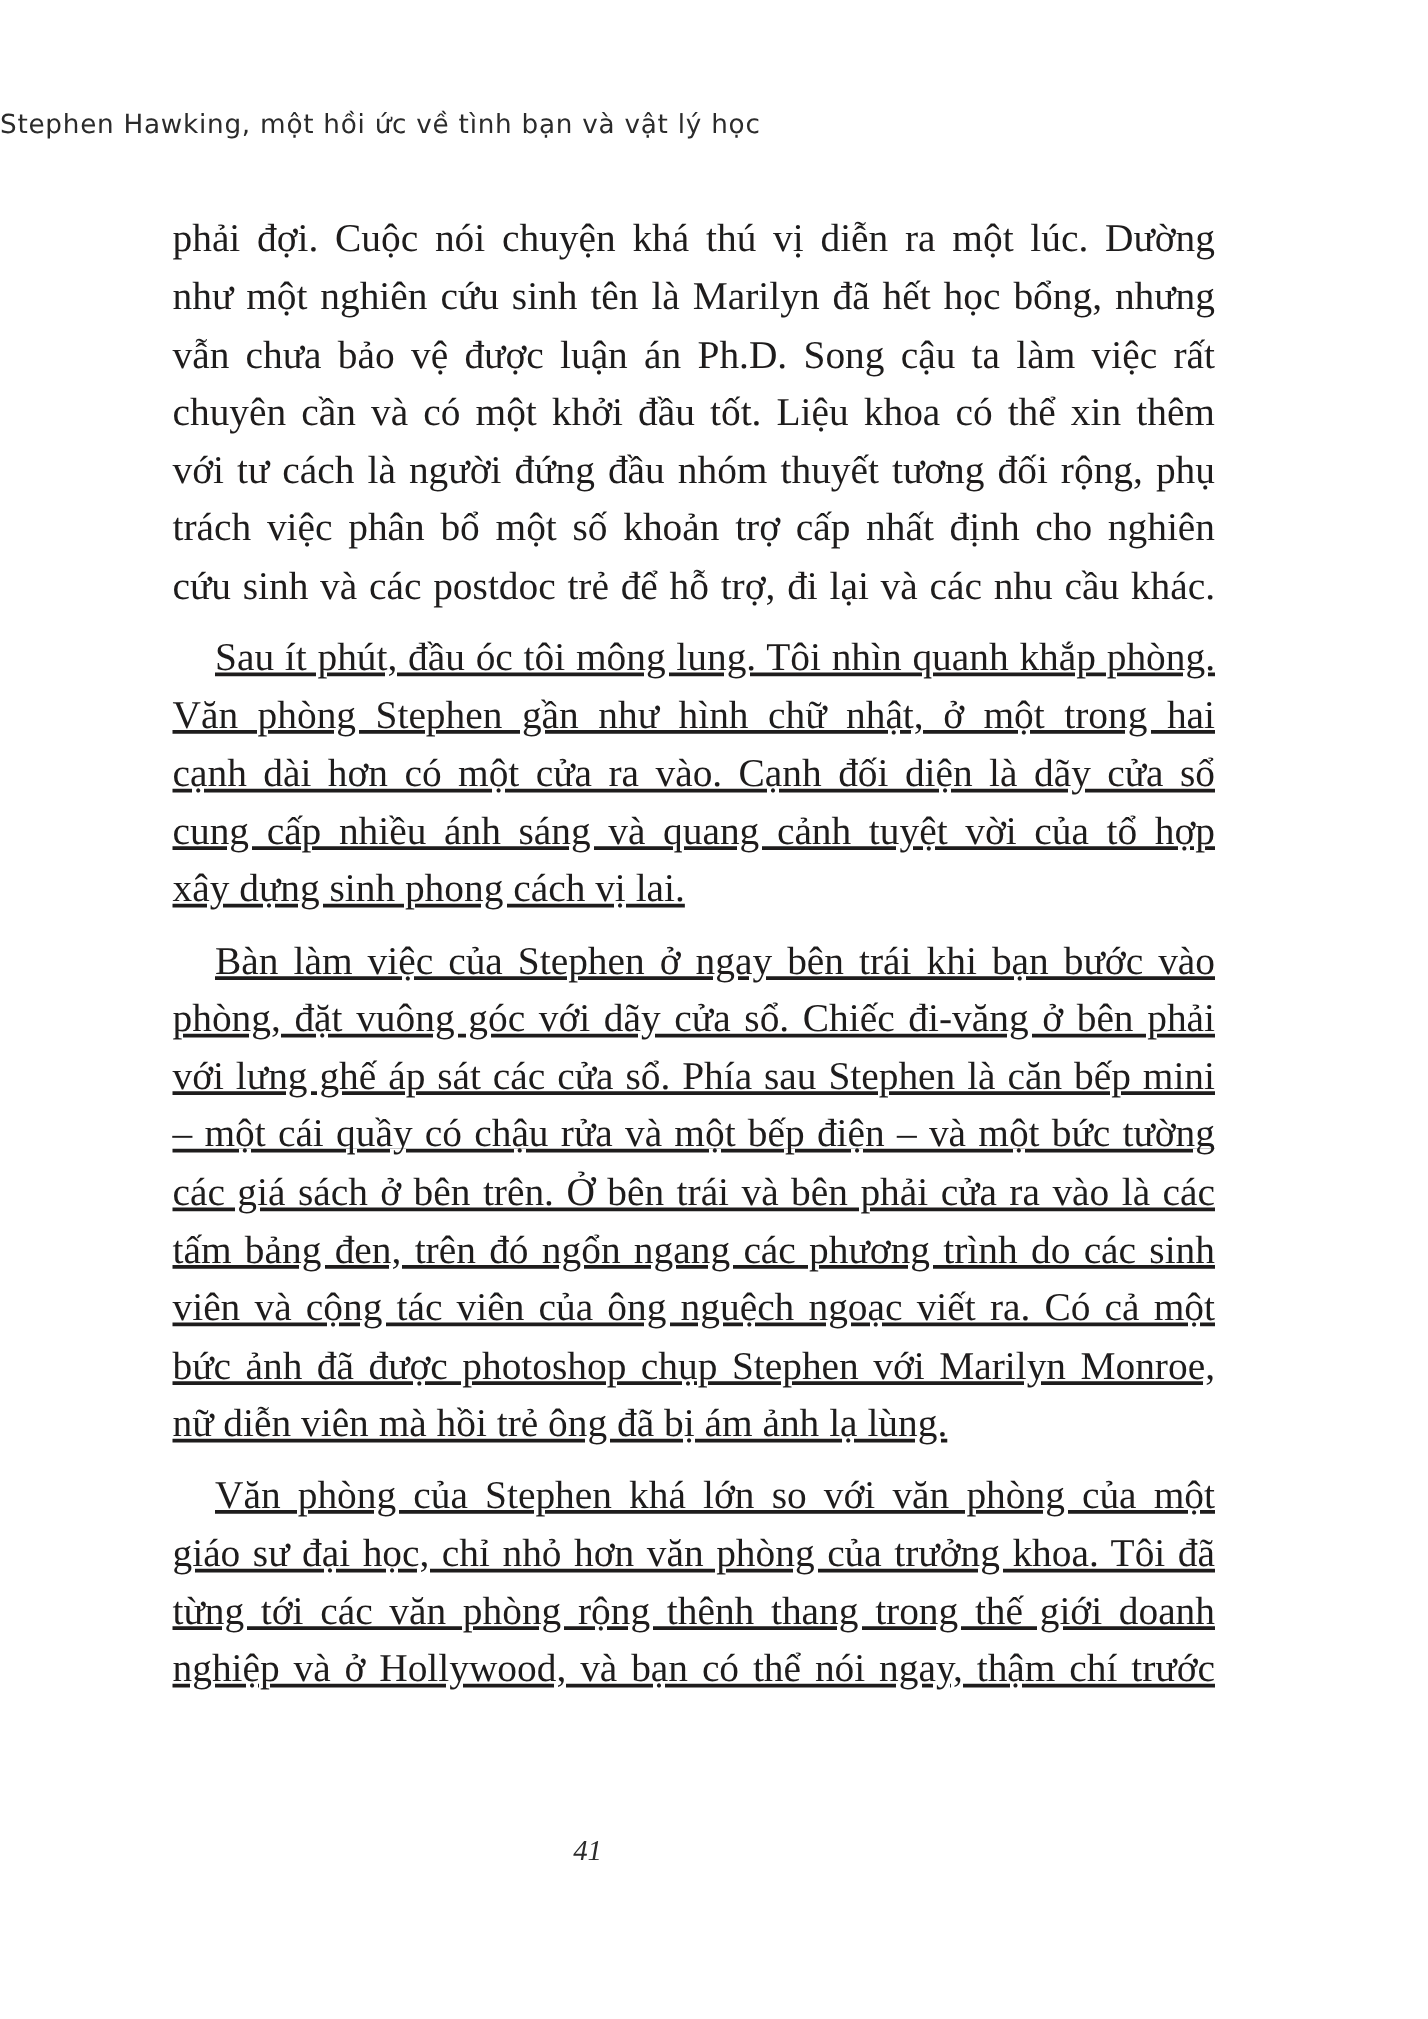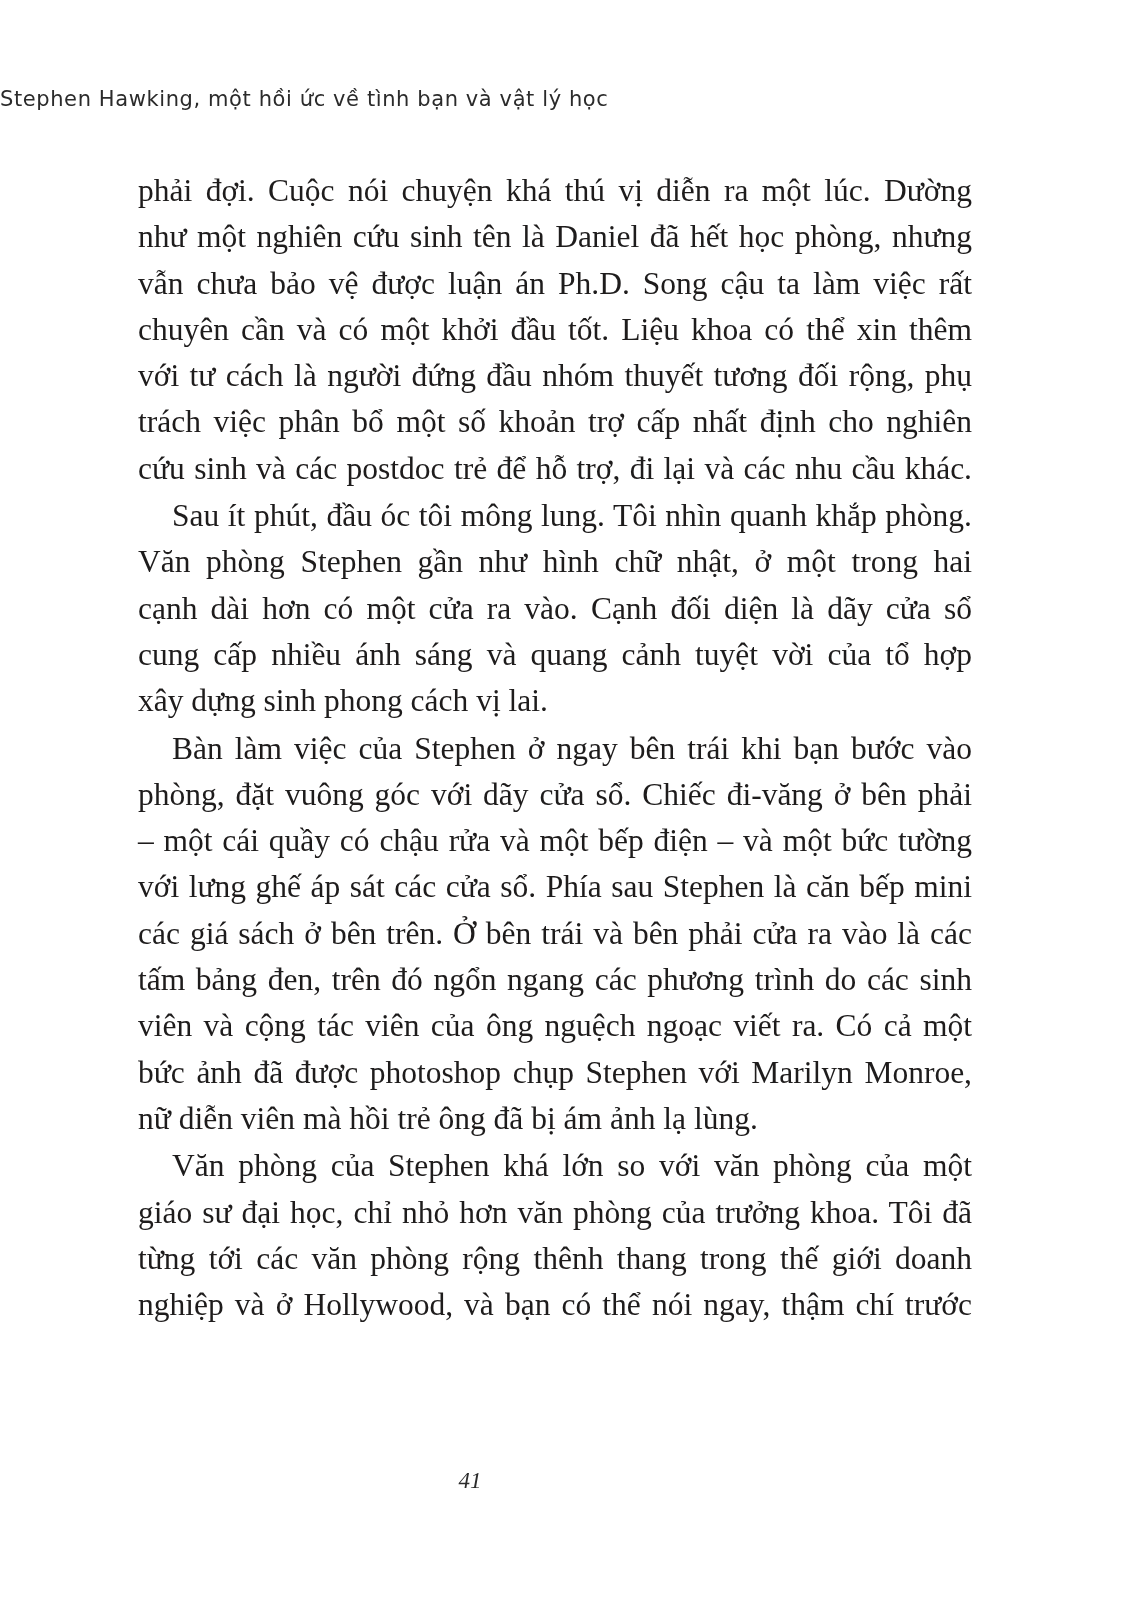--- a/index.html
+++ b/index.html
@@ -31,21 +31,22 @@
       left: 138px;
       width: 834px;
       font-family: "Liberation Serif", serif;
       font-size: 31.5px;
       color: #1e1c1c;
     }
     .paragraph {
       margin: 0;
     }
     .paragraph + .paragraph {
-      margin-top: 1px;
+      margin-top: 11px;
+      text-decoration: underline;
     }
     .line {
       display: block;
       height: 46.3px;
       line-height: 46.3px;
       white-space: nowrap;
       text-align: justify;
       text-align-last: justify;
     }
     .line.last {
@@ -68,41 +69,41 @@
   </style>
 </head>
 <body>
 
 <div class="running-header">Stephen Hawking, một hồi ức về tình bạn và vật lý học</div>
 
 <div class="body-text">
 
   <p class="paragraph">
     <span class="line">phải đợi. Cuộc nói chuyện khá thú vị diễn ra một lúc. Dường</span>
-    <span class="line">như một nghiên cứu sinh tên là Daniel đã hết học phòng, nhưng</span>
+    <span class="line">như một nghiên cứu sinh tên là Marilyn đã hết học bổng, nhưng</span>
     <span class="line">vẫn chưa bảo vệ được luận án Ph.D. Song cậu ta làm việc rất</span>
     <span class="line">chuyên cần và có một khởi đầu tốt. Liệu khoa có thể xin thêm</span>
     <span class="line">với tư cách là người đứng đầu nhóm thuyết tương đối rộng, phụ</span>
     <span class="line">trách việc phân bổ một số khoản trợ cấp nhất định cho nghiên</span>
     <span class="line">cứu sinh và các postdoc trẻ để hỗ trợ, đi lại và các nhu cầu khác.</span>
   </p>
 
   <p class="paragraph">
     <span class="line indent">Sau ít phút, đầu óc tôi mông lung. Tôi nhìn quanh khắp phòng.</span>
     <span class="line">Văn phòng Stephen gần như hình chữ nhật, ở một trong hai</span>
     <span class="line">cạnh dài hơn có một cửa ra vào. Cạnh đối diện là dãy cửa sổ</span>
     <span class="line">cung cấp nhiều ánh sáng và quang cảnh tuyệt vời của tổ hợp</span>
     <span class="line last">xây dựng sinh phong cách vị lai.</span>
   </p>
 
   <p class="paragraph">
     <span class="line indent">Bàn làm việc của Stephen ở ngay bên trái khi bạn bước vào</span>
     <span class="line">phòng, đặt vuông góc với dãy cửa sổ. Chiếc đi-văng ở bên phải</span>
+    <span class="line">với lưng ghế áp sát các cửa sổ. Phía sau Stephen là căn bếp mini</span>
     <span class="line">– một cái quầy có chậu rửa và một bếp điện – và một bức tường</span>
-    <span class="line">với lưng ghế áp sát các cửa sổ. Phía sau Stephen là căn bếp mini</span>
     <span class="line">các giá sách ở bên trên. Ở bên trái và bên phải cửa ra vào là các</span>
     <span class="line">tấm bảng đen, trên đó ngổn ngang các phương trình do các sinh</span>
     <span class="line">viên và cộng tác viên của ông nguệch ngoạc viết ra. Có cả một</span>
     <span class="line">bức ảnh đã được photoshop chụp Stephen với Marilyn Monroe,</span>
     <span class="line last">nữ diễn viên mà hồi trẻ ông đã bị ám ảnh lạ lùng.</span>
   </p>
 
   <p class="paragraph">
     <span class="line indent">Văn phòng của Stephen khá lớn so với văn phòng của một</span>
     <span class="line">giáo sư đại học, chỉ nhỏ hơn văn phòng của trưởng khoa. Tôi đã</span>

